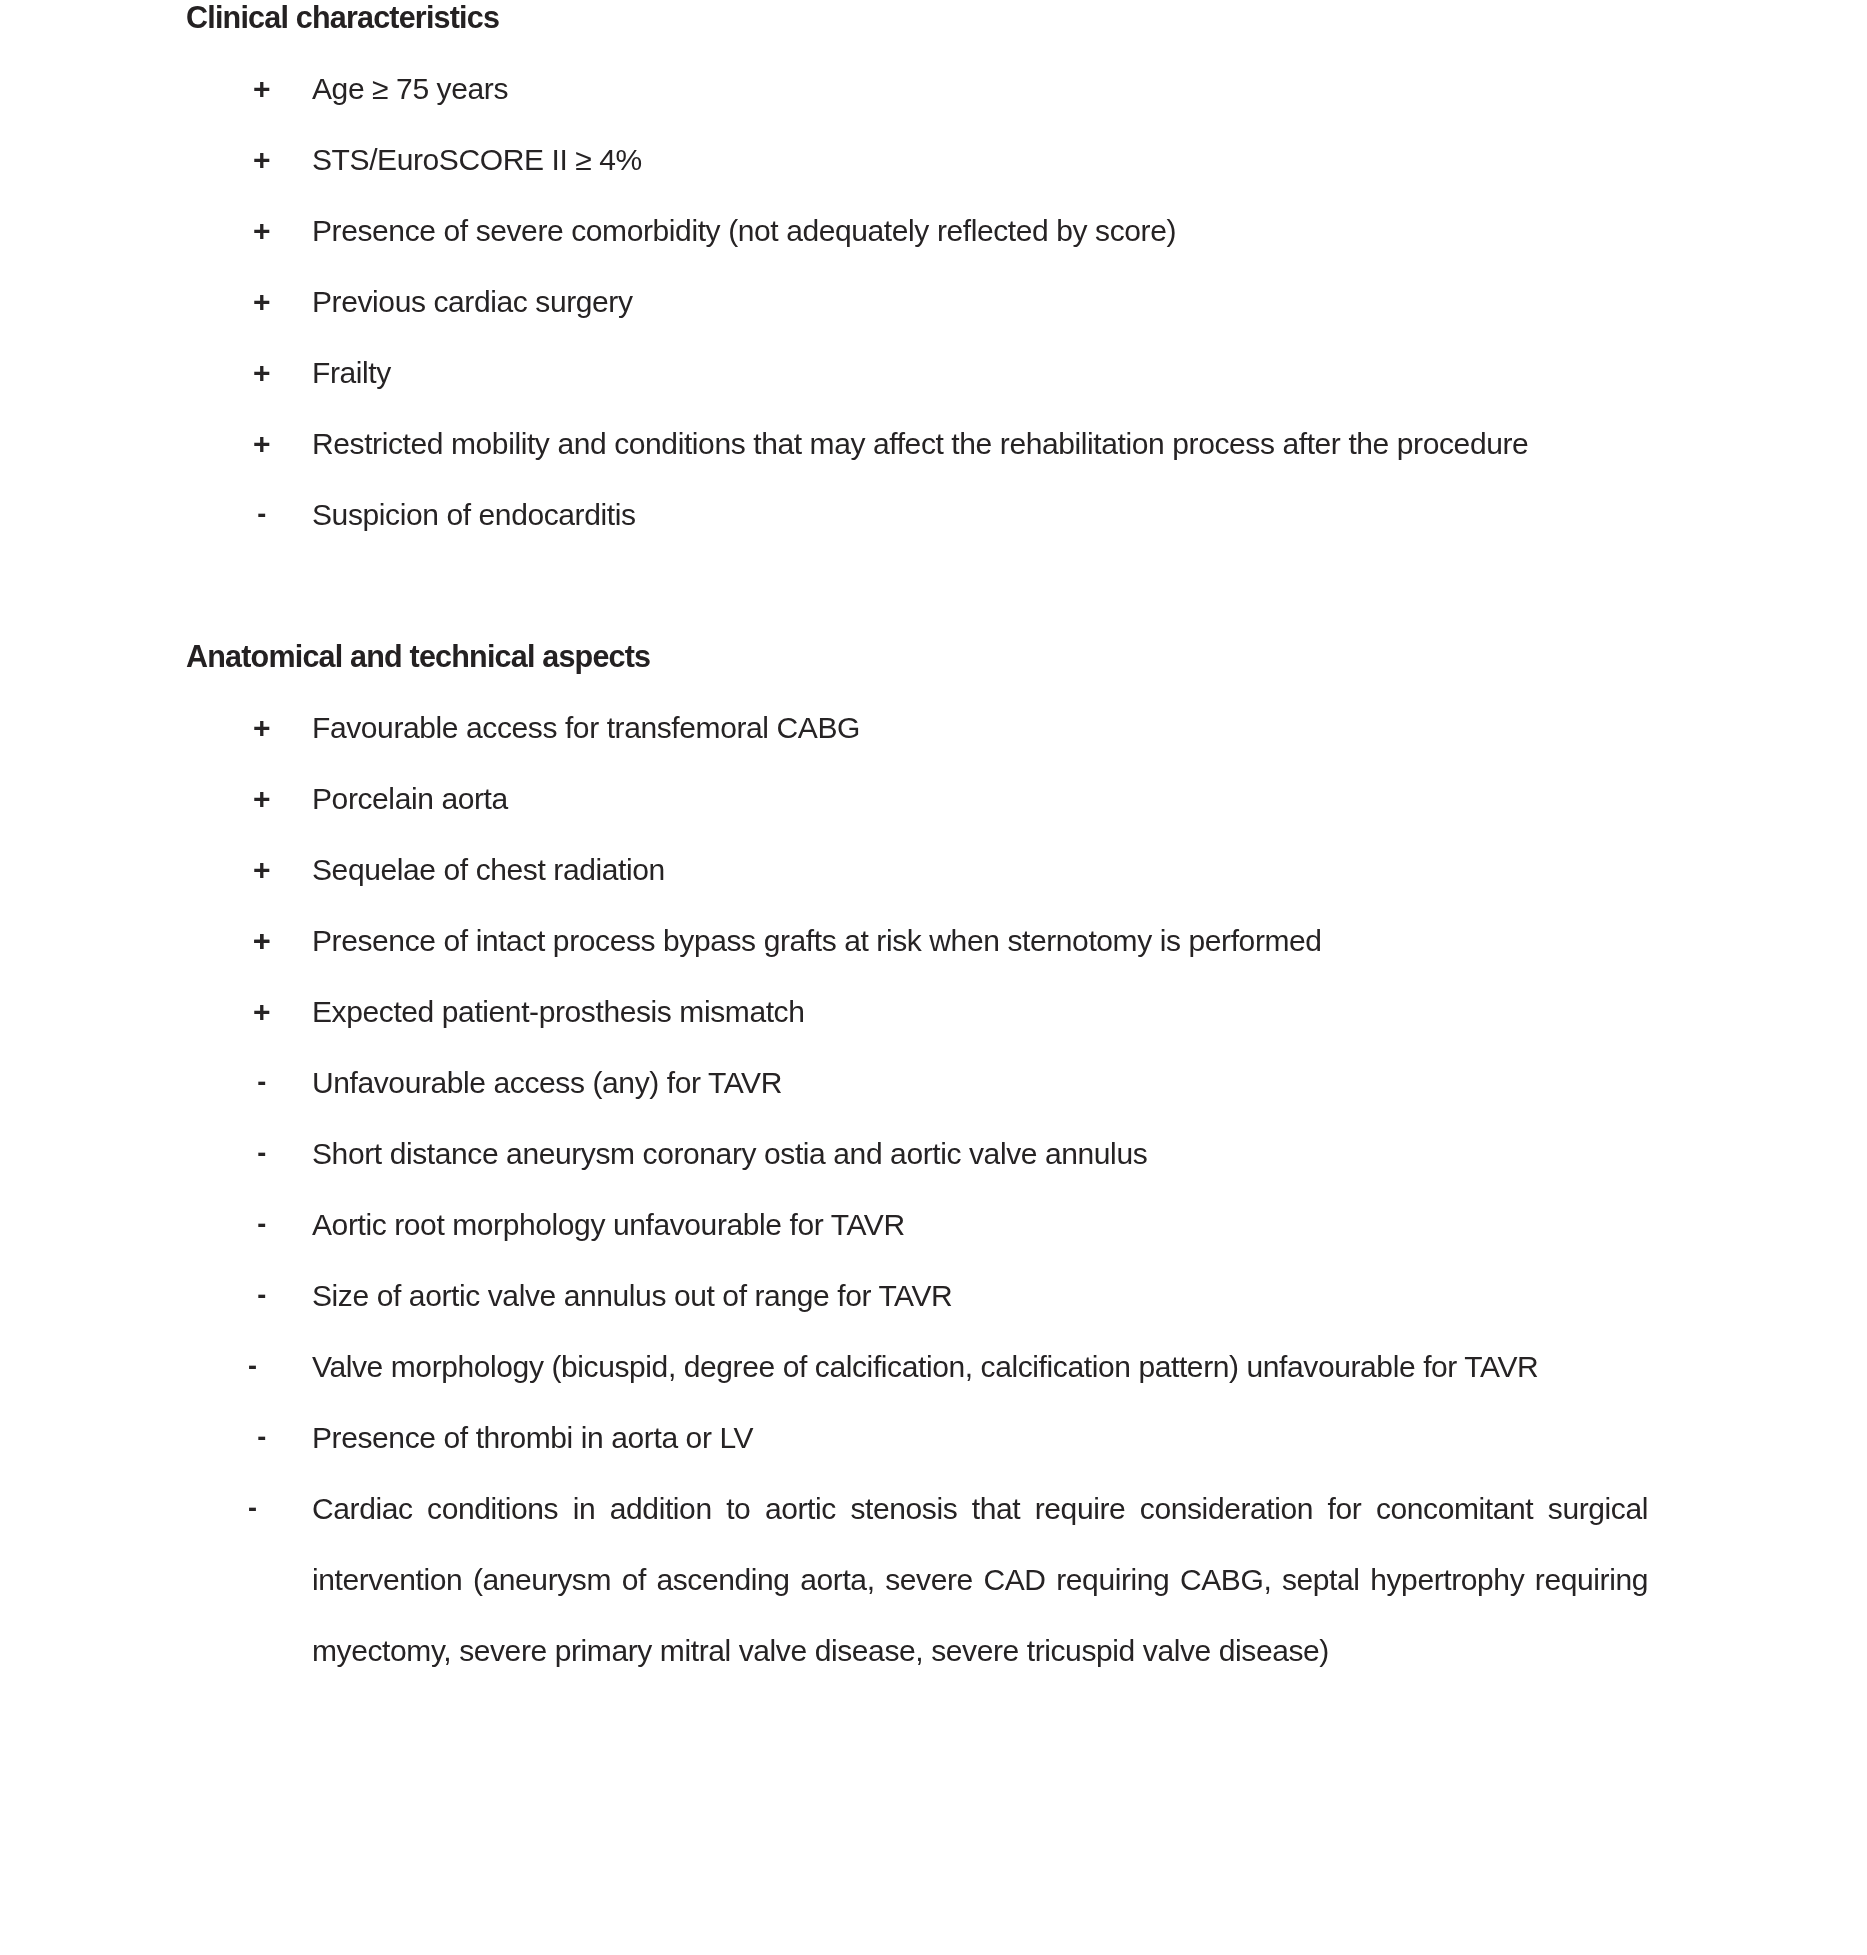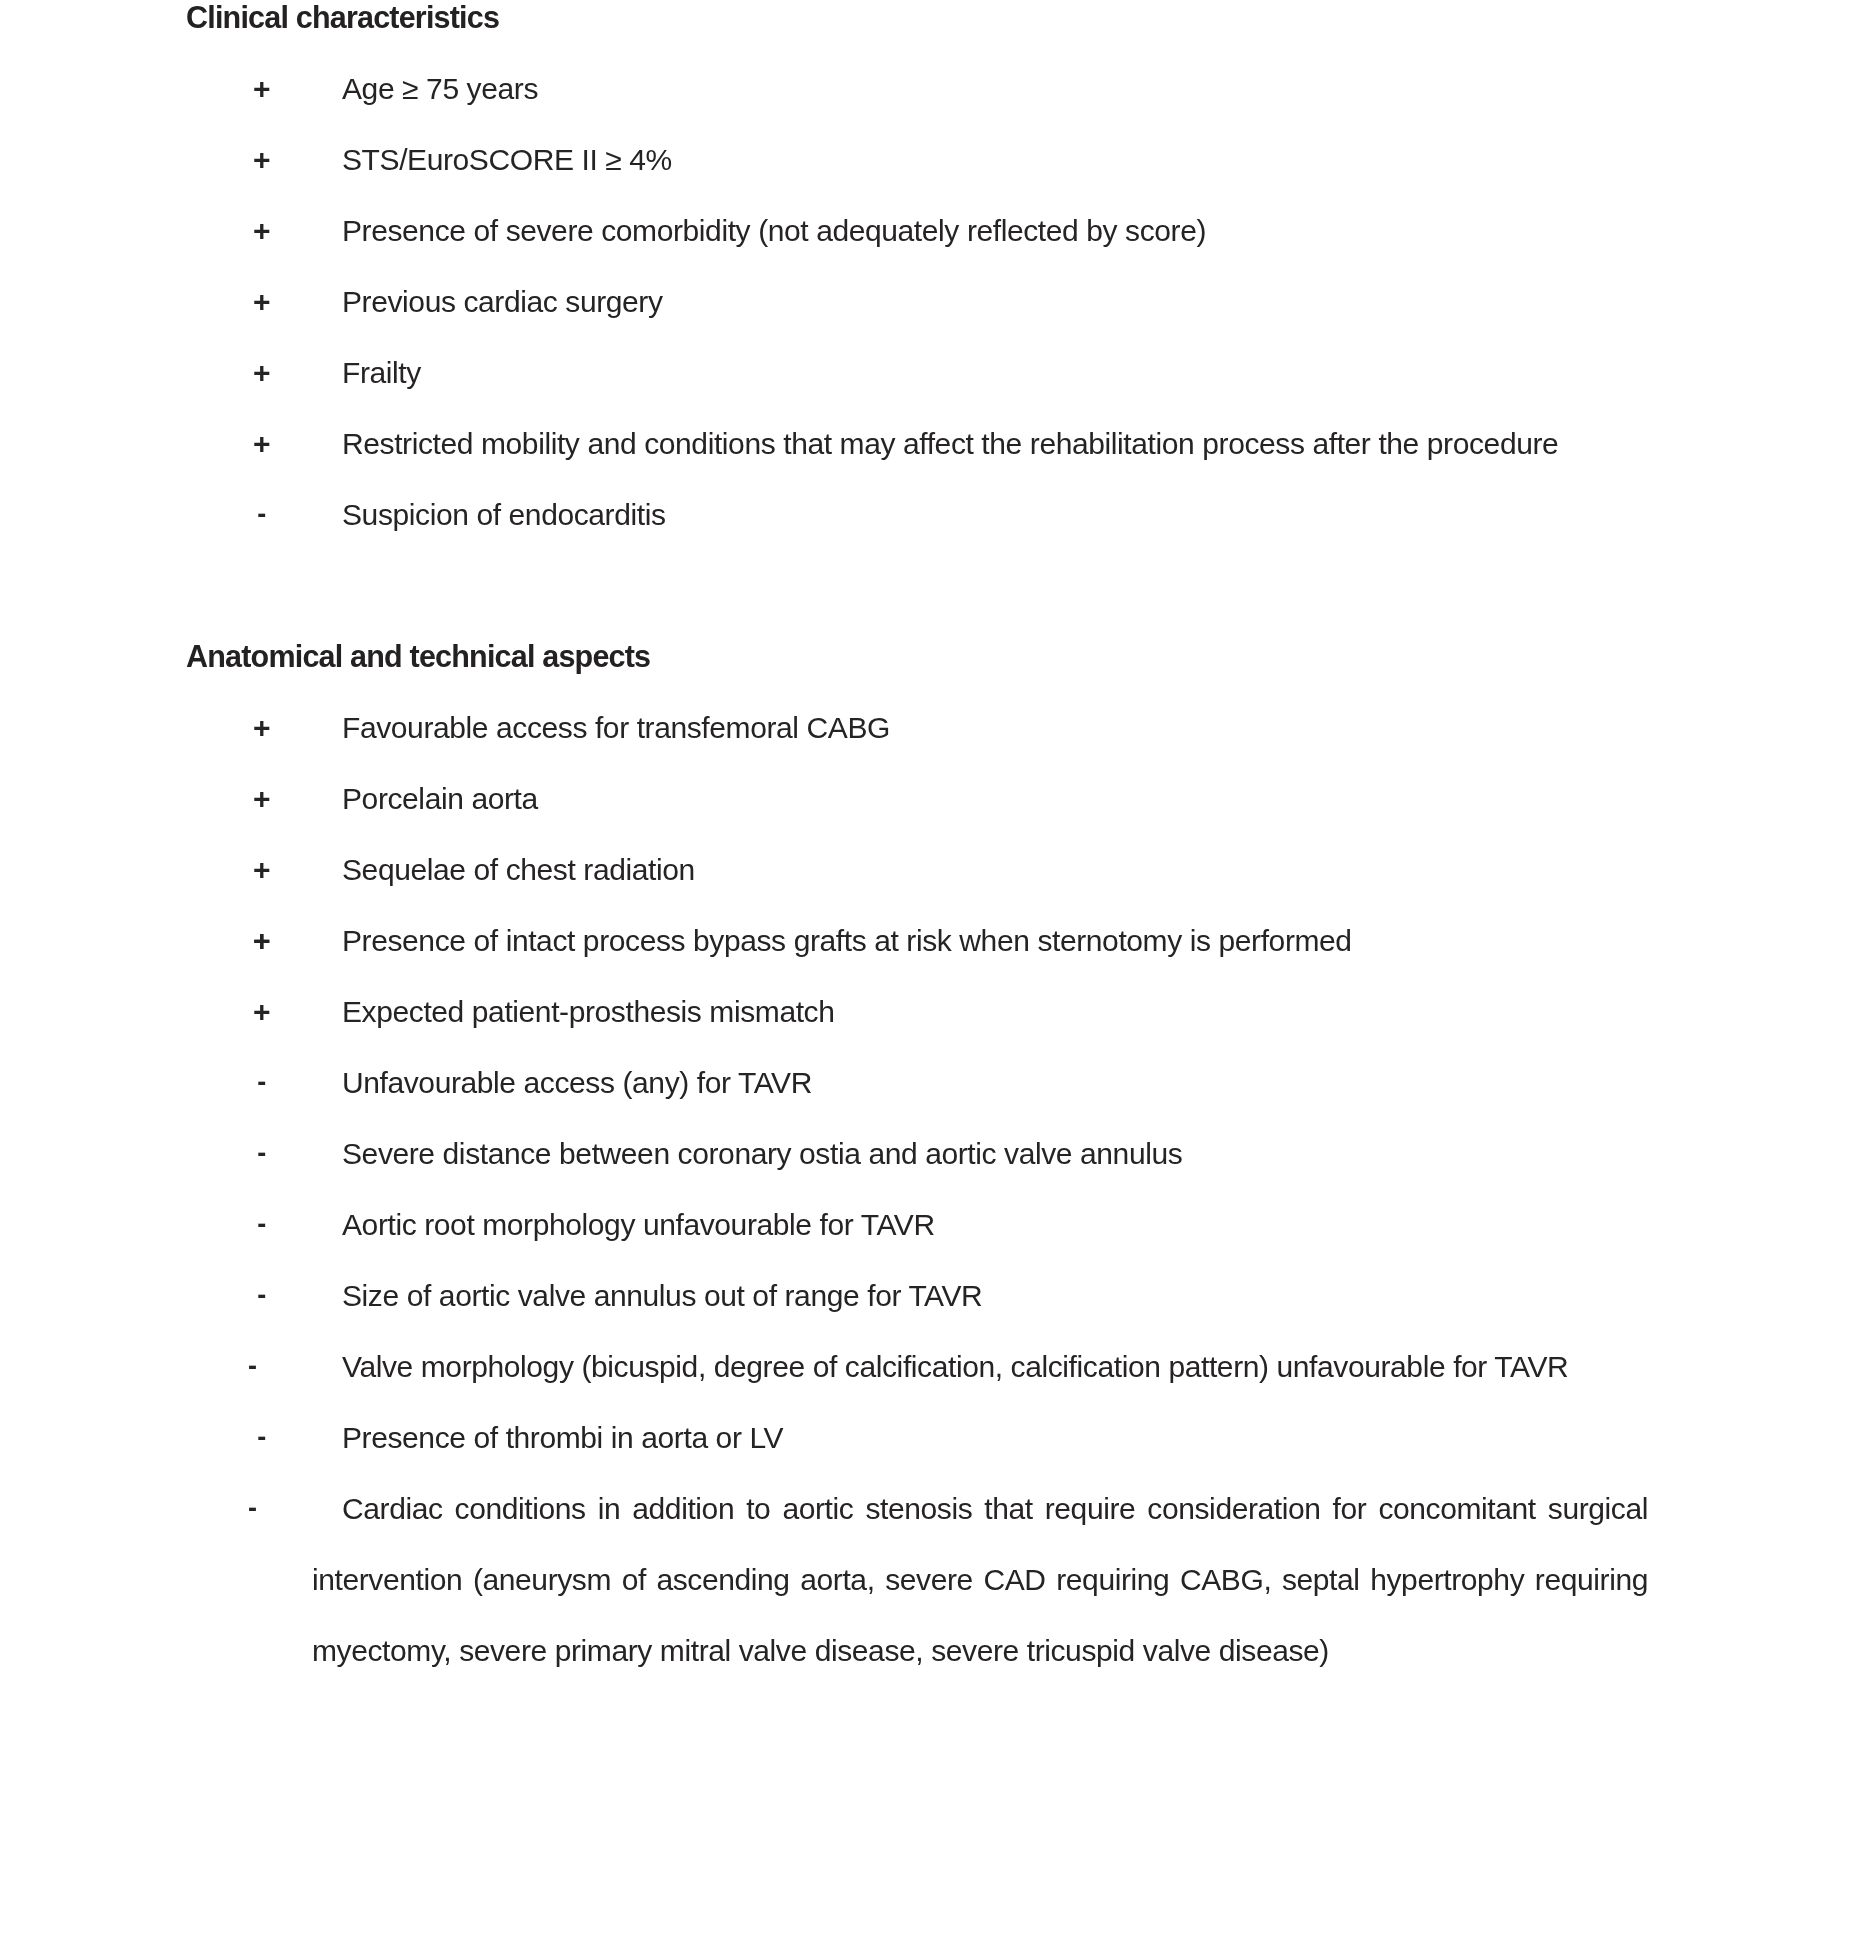--- a/index.html
+++ b/index.html
@@ -64,21 +64,21 @@
       width: 27px;
       text-align: center;
       font-weight: bold;
       font-size: 30px;
       line-height: 71px;
       color: #262324;
     }
     .marker.minus {
       font-size: 27px;
     }
-    .text { display: inline; margin-left: 30px; }
+    .text { display: inline; }
   </style>
 </head>
 <body>
 
 <div class="doc">
 
   <div class="section">
     <div class="heading"><span>Clinical characteristics</span></div>
     <ul class="items">
       <li class="item">
@@ -139,21 +139,21 @@
       <li class="item">
         <span class="marker plus">+</span>
         <span class="text">Expected patient-prosthesis mismatch</span>
       </li>
       <li class="item">
         <span class="marker minus">-</span>
         <span class="text">Unfavourable access (any) for TAVR</span>
       </li>
       <li class="item">
         <span class="marker minus">-</span>
-        <span class="text">Severe distance between coronary ostia and aortic valve annulus</span>
+        <span class="text">Short distance aneurysm coronary ostia and aortic valve annulus</span>
       </li>
       <li class="item">
         <span class="marker minus">-</span>
         <span class="text">Aortic root morphology unfavourable for TAVR</span>
       </li>
       <li class="item">
         <span class="marker minus">-</span>
         <span class="text">Size of aortic valve annulus out of range for TAVR</span>
       </li>
       <li class="item justify">

